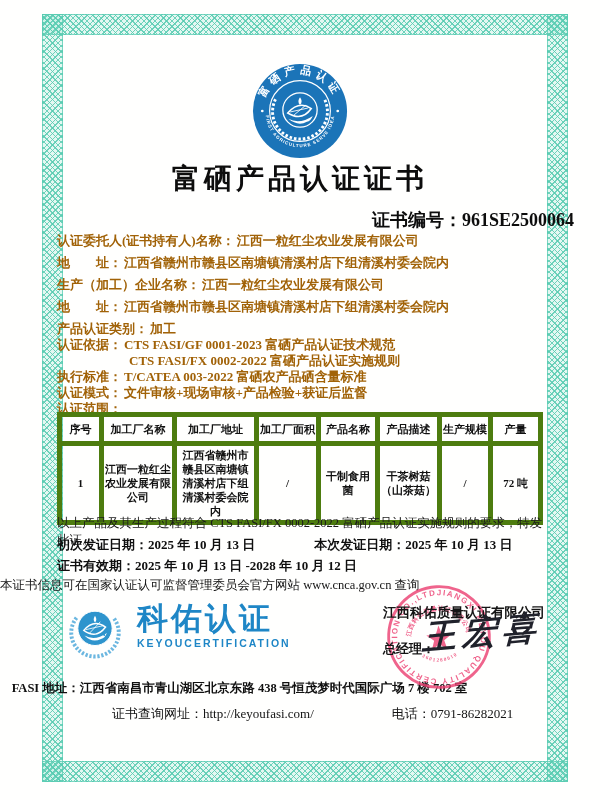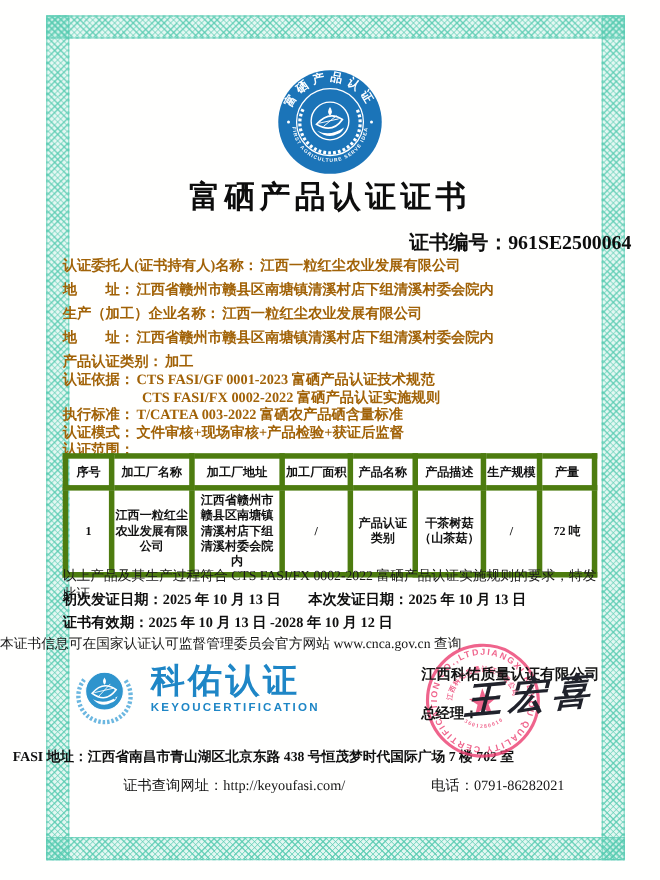--- a/index.html
+++ b/index.html
@@ -30,21 +30,21 @@
   .info-line .lbl{margin-right:2px;}
 
   .scope{position:absolute;left:57px;top:412px;width:481px;border-collapse:collapse;table-layout:fixed;color:#111;}
   .scope th,.scope td{border:5px solid #4d7c0f;font-size:11px;text-align:center;vertical-align:middle;
     padding:2px 1px;white-space:pre-line;font-weight:700;}
   .scope th{height:20px;font-weight:700;}
   .scope td{height:70px;line-height:14px;}
 
   .compliance{position:absolute;left:57px;top:515px;width:492px;font-size:12.5px;color:#1b1b1b;}
   .dates1{position:absolute;left:57px;top:536px;width:492px;font-size:13px;font-weight:700;color:#0f0f0f;display:flex;}
-  .dates1 .d2{margin-left:25px;}
+  .dates1 .d2{margin-left:59px;}
   .dates2{position:absolute;left:57px;top:557px;font-size:13px;font-weight:700;color:#0f0f0f;}
   .cnca{position:absolute;left:0;top:577px;width:600px;font-size:12.5px;color:#161616;}
 
   .keyou{position:absolute;left:62px;top:598px;display:flex;align-items:flex-start;}
   .keyou .emblem{width:66px;height:66px;}
   .keyou .ktxt{margin-left:9px;margin-top:4px;}
   .keyou .kcn{font-size:31px;line-height:33px;font-weight:900;color:#1e86c6;letter-spacing:3px;
     font-family:"Liberation Sans","DejaVu Sans",sans-serif;}
   .keyou .ken{display:flex;justify-content:space-between;width:152px;margin-top:2px;
     font-size:10.5px;font-weight:700;color:#1e86c6;letter-spacing:2px;
@@ -165,21 +165,21 @@
           <th>生产规模</th>
           <th>产量</th>
         </tr>
       </thead>
       <tbody>
         <tr>
           <td>1</td>
           <td>江西一粒红尘农业发展有限公司</td>
           <td>江西省赣州市赣县区南塘镇清溪村店下组清溪村委会院内</td>
           <td>/</td>
-          <td>产品认证类别</td>
+          <td>干制食用菌</td>
           <td>干茶树菇
 （山茶菇）</td>
           <td>/</td>
           <td>72 吨</td>
         </tr>
       </tbody>
     </table>
 
   <div class="compliance">以上产品及其生产过程符合 CTS FASI/FX 0002-2022 富硒产品认证实施规则的要求，特发此证。</div>
 

